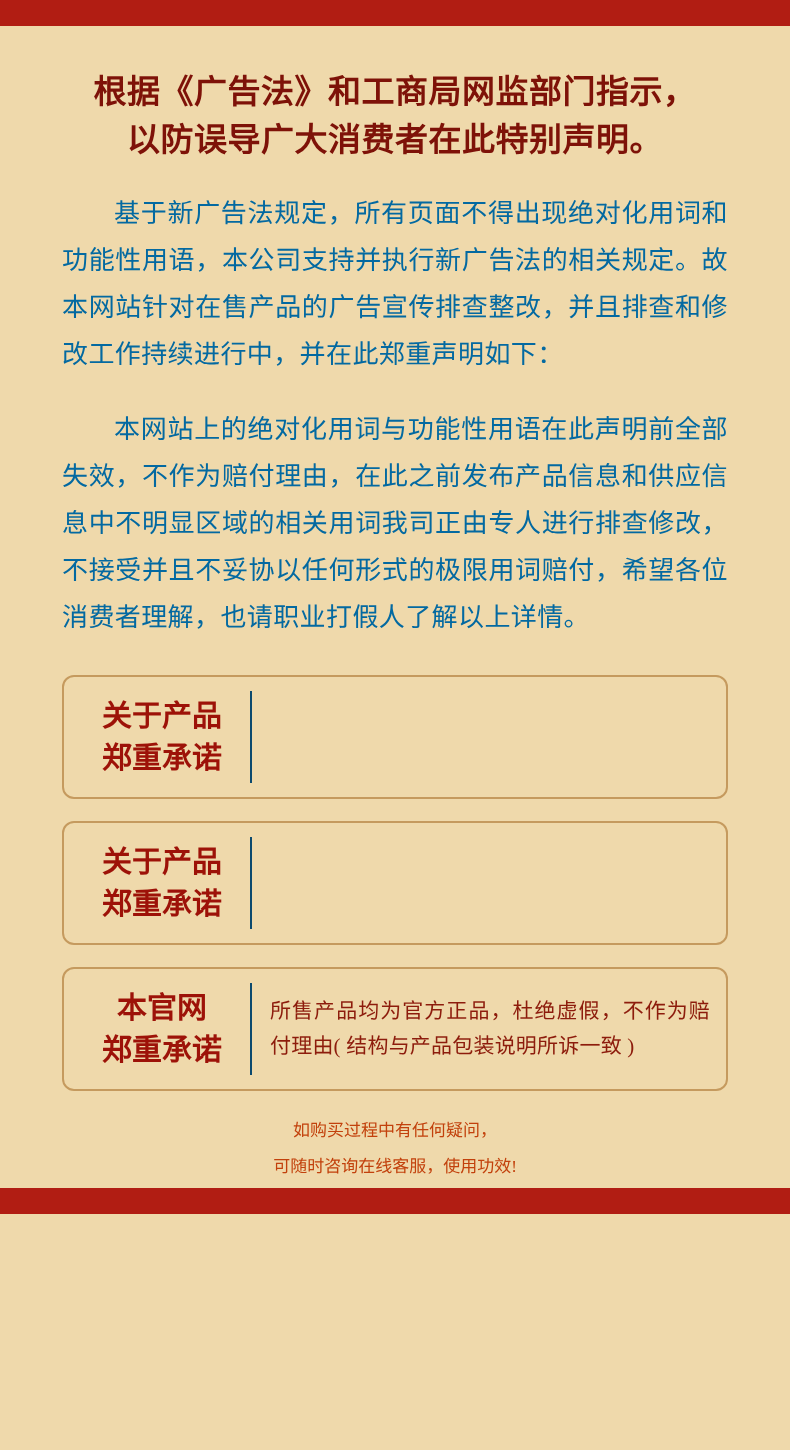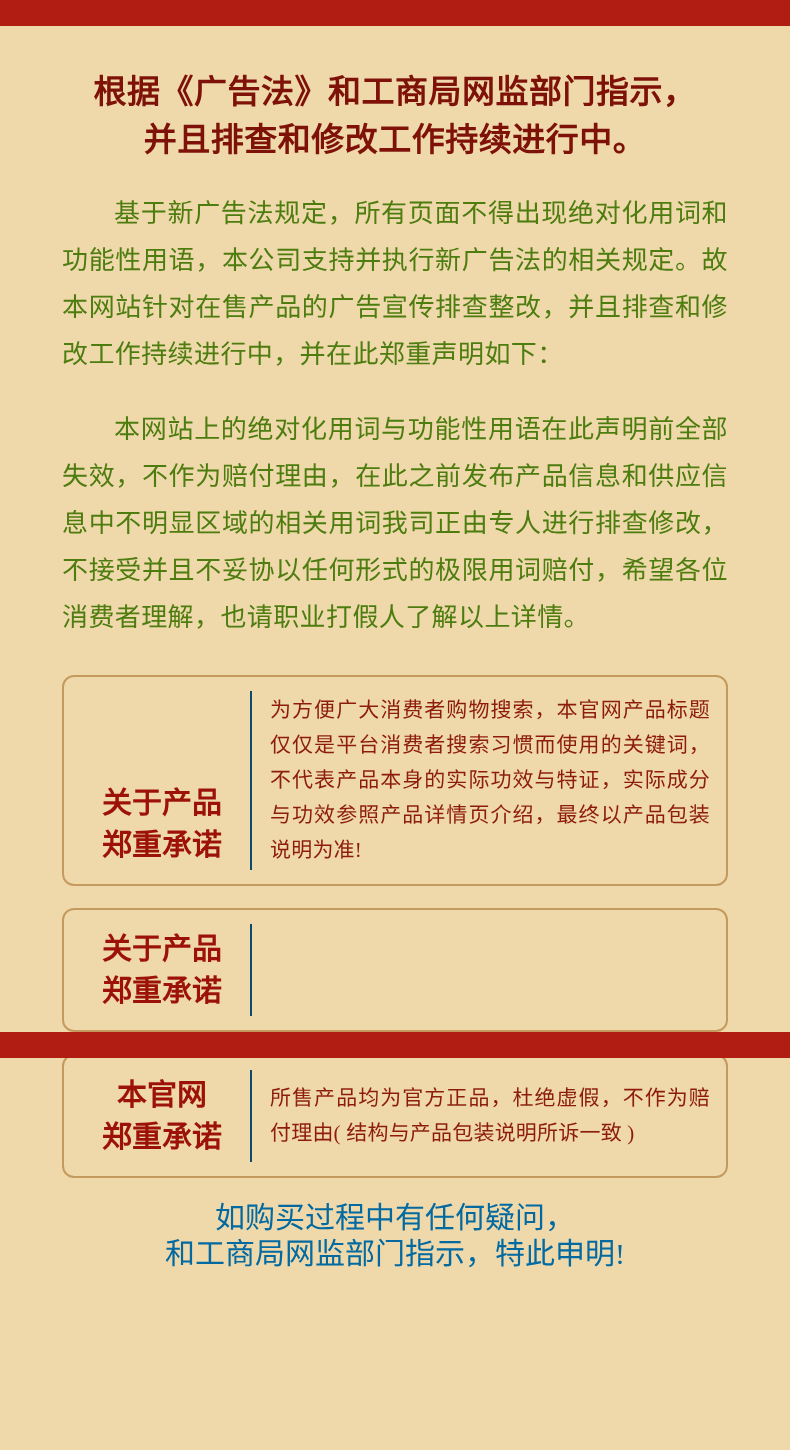--- a/index.html
+++ b/index.html
@@ -10,21 +10,21 @@
     width: 790px;
     height: 1450px;
     background: #efd9ab;
     font-family: "Liberation Serif", "DejaVu Serif", serif;
     color: #8a1a10;
     overflow: hidden;
   }
   .page {
     position: relative;
     width: 790px;
-    height: 1058px;
+    height: 1214px;
     background: #efd9ab;
     box-sizing: border-box;
   }
   .bar-top {
     position: absolute;
     left: 0;
     top: 0;
     width: 790px;
     height: 26px;
     background: #b11d13;
@@ -56,21 +56,21 @@
     margin: 0 0 26px 0;
   }
   .headline .ln {
     display: block;
   }
   .para {
     font-size: 26px;
     line-height: 47px;
     text-align: justify;
     text-justify: inter-ideograph;
-    color: #4d7c0f;
+    color: #0369a1;
     text-indent: 52px;
     margin: 0 0 28px 0;
     letter-spacing: 0.4px;
   }
   .para.last {
     margin-bottom: 34px;
   }
   .cards {
     margin-top: 10px;
   }
@@ -114,54 +114,51 @@
     letter-spacing: 0.2px;
     display: flex;
     align-items: center;
   }
   .card-body span {
     display: block;
   }
   .footer {
     margin-top: 22px;
     text-align: center;
-    font-size: 30px;
+    font-size: 17px;
     line-height: 36px;
-    color: #0369a1;
+    color: #c2410c;
   }
   .footer .fl {
     display: block;
   }
 </style>
 </head>
 <body>
 
 <div class="page">
 
   <div class="bar-top"></div>
 
   <div class="content">
 
     <h1 class="headline">
       <span class="ln">根据《广告法》和工商局网监部门指示，</span>
-      <span class="ln">并且排查和修改工作持续进行中。</span>
+      <span class="ln">以防误导广大消费者在此特别声明。</span>
     </h1>
 
     <p class="para">基于新广告法规定，所有页面不得出现绝对化用词和功能性用语，本公司支持并执行新广告法的相关规定。故本网站针对在售产品的广告宣传排查整改，并且排查和修改工作持续进行中，并在此郑重声明如下：</p>
     <p class="para last">本网站上的绝对化用词与功能性用语在此声明前全部失效，不作为赔付理由，在此之前发布产品信息和供应信息中不明显区域的相关用词我司正由专人进行排查修改，不接受并且不妥协以任何形式的极限用词赔付，希望各位消费者理解，也请职业打假人了解以上详情。</p>
 
     <div class="cards">
 
       <div class="card">
         <div class="card-title">
           <span class="tline">关于产品</span>
           <span class="tline">郑重承诺</span>
-        </div>
-        <div class="card-body">
-          <span>为方便广大消费者购物搜索，本官网产品标题仅仅是平台消费者搜索习惯而使用的关键词，不代表产品本身的实际功效与特证，实际成分与功效参照产品详情页介绍，最终以产品包装说明为准!</span>
         </div>
       </div>
 
       <div class="card">
         <div class="card-title">
           <span class="tline">关于产品</span>
           <span class="tline">郑重承诺</span>
         </div>
       </div>
 
@@ -172,19 +169,19 @@
         </div>
         <div class="card-body">
           <span>所售产品均为官方正品，杜绝虚假，不作为赔付理由( 结构与产品包装说明所诉一致 )</span>
         </div>
       </div>
 
     </div>
 
     <div class="footer">
       <span class="fl">如购买过程中有任何疑问，</span>
-      <span class="fl">和工商局网监部门指示，特此申明!</span>
+      <span class="fl">可随时咨询在线客服，使用功效!</span>
     </div>
 
   </div>
 
   <div class="bar-bottom"></div>
 </div>
 
 </body></html>

